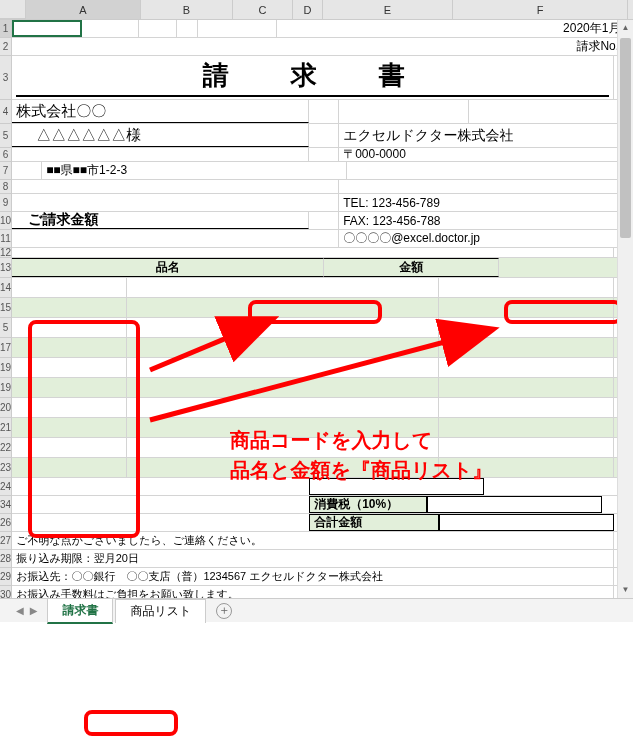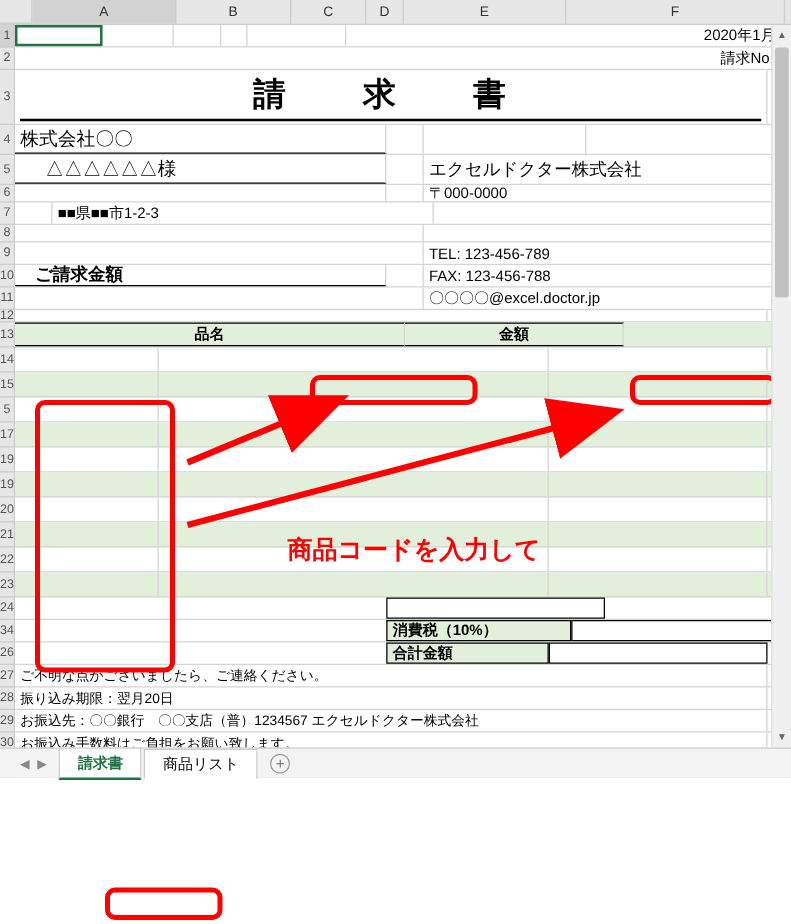--- a/index.html
+++ b/index.html
@@ -240,21 +240,21 @@
           <div class="cell" style="width:312px"></div>
           <div class="cell cF"></div>
         </div>
 
       <div class="grid-row sum-row" style="height:18px">
         <div class="cell" style="width:297px;border:none"></div>
         <div class="cell val cF"></div>
       </div>
       <div class="grid-row sum-row" style="height:18px">
         <div class="cell" style="width:297px;border:none"></div>
-        <div class="cell label" style="width:148px">消費税（10%）</div>
+        <div class="cell label" style="width:118px">消費税（10%）</div>
         <div class="cell val cF"></div>
       </div>
       <div class="grid-row sum-row" style="height:18px">
         <div class="cell" style="width:297px;border:none"></div>
         <div class="cell label" style="width:130px">合計金額</div>
         <div class="cell val cF"></div>
       </div>
 
       <div class="grid-row notes" style="height:18px">
           <div class="cell" style="width:602px">ご不明な点がございましたら、ご連絡ください。</div>
@@ -291,20 +291,21 @@
     <defs>
         <marker id="ah2" markerWidth="12" markerHeight="10" refX="10" refY="5" orient="auto">
           <polygon points="0,0 12,5 0,10" fill="#f00"></polygon>
         </marker>
       </defs>
     <line x1="10" y1="110" x2="350" y2="20" stroke="#f00" stroke-width="5" marker-end="url(#ah2)"></line>
   </svg>
 
   <div class="red-text" style="left:230px; top:425px">
     <div>商品コードを入力して</div>
+    <div>品名と金額を『商品リスト』</div>
   </div>
 
   <div class="vscroll">
     <div class="btn" style="top:0">▲</div>
     <div class="thumb"></div>
     <div class="btn" style="bottom:0">▼</div>
   </div>
 
   <div class="tab-bar">
     <div class="tab-nav">

